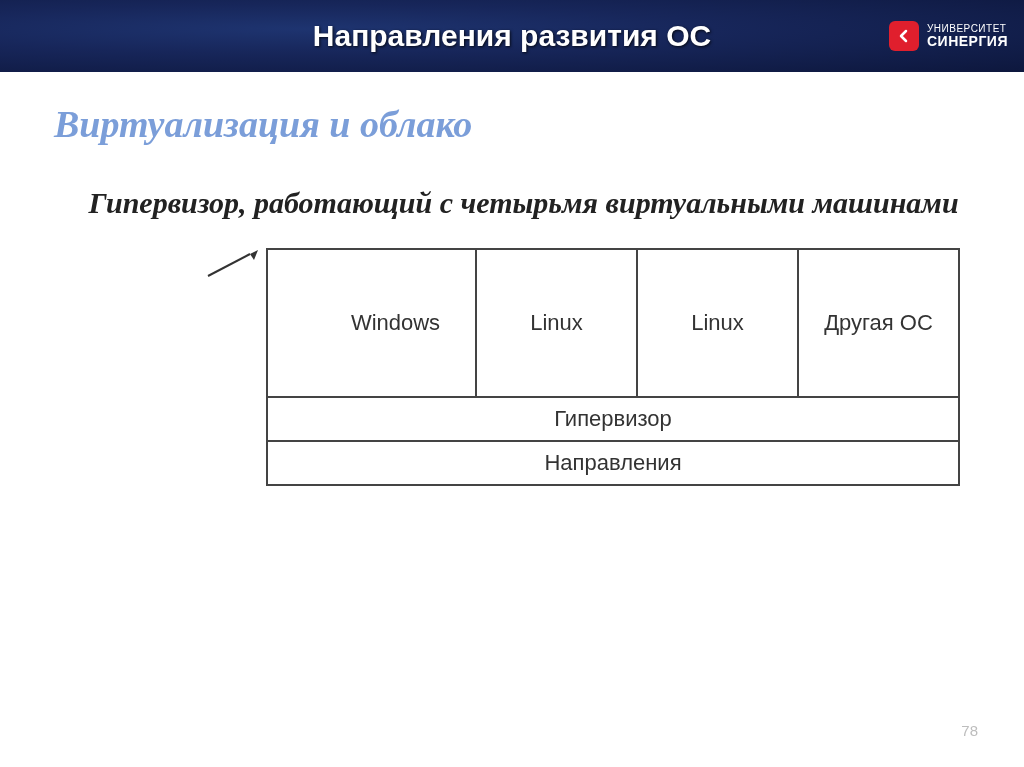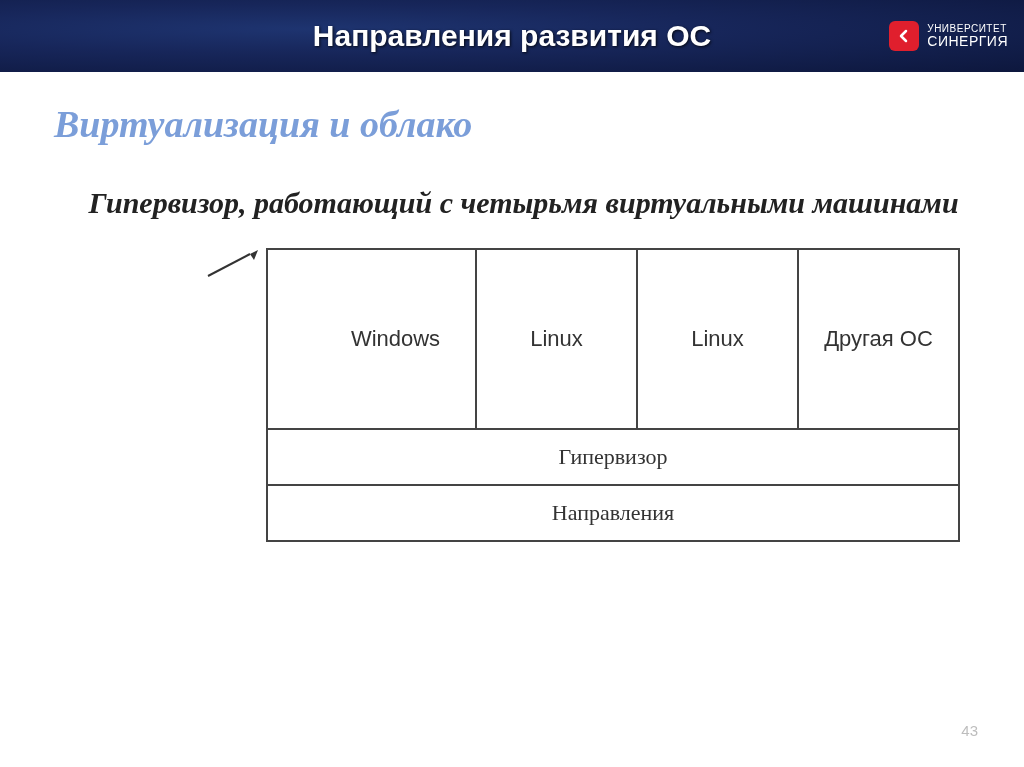--- a/index.html
+++ b/index.html
@@ -49,21 +49,21 @@
   .brand-badge svg { display: block; }
   .brand-text { line-height: 1; }
   .brand-text-u {
     color: #ffffff;
     font-size: 10px;
     letter-spacing: 0.5px;
   }
   .brand-text-s {
     color: #ffffff;
     font-size: 14px;
-    font-weight: normal;
+    font-weight: bold;
     letter-spacing: 0.5px;
   }
 
   .section-title {
     padding: 30px 16px 0 54px;
     font-size: 38px;
     font-weight: bold;
     font-style: italic;
     color: #7b9ed9;
     font-family: "Times New Roman", Times, serif;
@@ -102,49 +102,48 @@
     width: 56px;
     height: 32px;
   }
   .stack {
     margin-left: 228px;
     width: 694px;
   }
   .vm-row {
     display: flex;
     width: 100%;
-    height: 182px;
+    height: 150px;
     border: 2px solid #444;
     box-sizing: border-box;
     padding-left: 48px;
   }
   .vm-box {
     flex: 1 1 0;
     display: flex;
     align-items: center;
     justify-content: center;
     font-size: 22px;
     color: #333;
     border-right: 2px solid #444;
     padding: 0 8px;
     text-align: center;
     box-sizing: border-box;
   }
   .vm-box:last-child { border-right: none; }
   .bar {
-    height: 56px;
+    height: 44px;
     border: 2px solid #444;
     border-top: none;
     display: flex;
     align-items: center;
     justify-content: center;
     font-size: 22px;
     color: #333;
     box-sizing: border-box;
-    font-family: Liberation Serif, serif;
   }
   .slide-num {
     position: absolute;
     right: 46px;
     bottom: 28px;
     color: #bdbdbd;
     font-size: 15px;
   }
   .page-root { position: relative; width: 1024px; height: 767px; }
 </style>
@@ -184,14 +183,14 @@
         <div class="vm-box">Windows</div>
         <div class="vm-box">Linux</div>
         <div class="vm-box">Linux</div>
         <div class="vm-box">Другая ОС</div>
       </div>
       <div class="bar">Гипервизор</div>
       <div class="bar">Направления</div>
     </div>
   </div>
 
-  <div class="slide-num">43</div>
+  <div class="slide-num">78</div>
 </div>
 
 </body></html>

